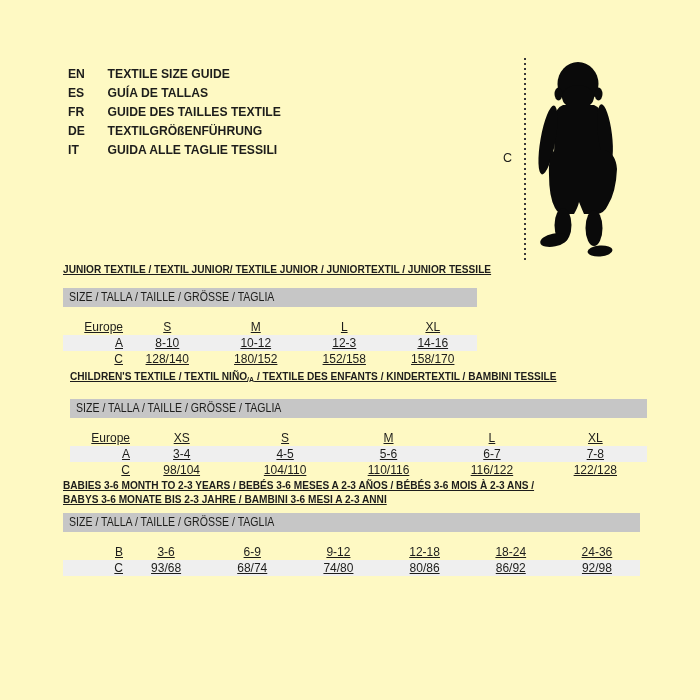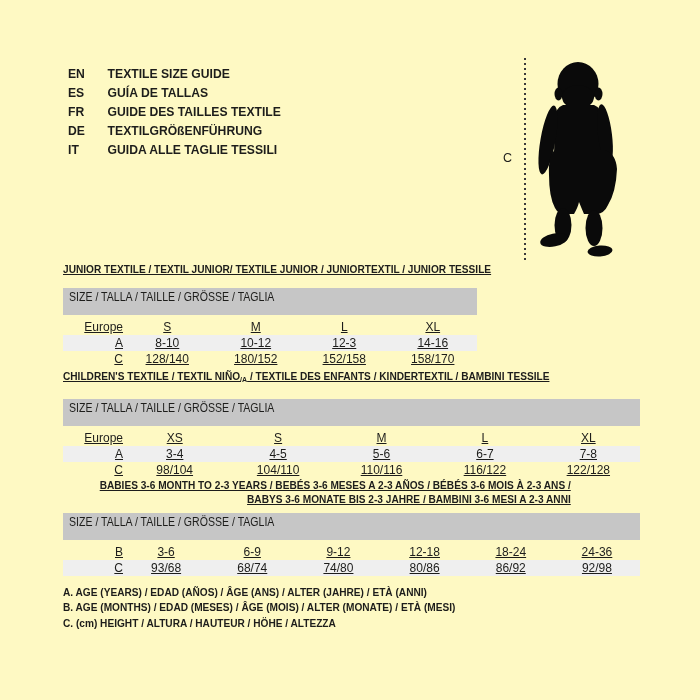--- a/index.html
+++ b/index.html
@@ -13,28 +13,28 @@
 
   
   .height-line{position:absolute;left:524px;top:58px;width:2px;height:202px;
     background:repeating-linear-gradient(to bottom,#3a3a3a 0 2px,transparent 2px 5px);}
   .height-label{position:absolute;left:503px;top:151px;font-size:12.5px;}
   .baby-svg{position:absolute;left:525px;top:55px;width:105px;height:210px;}
 
   
   .table-block{position:absolute;text-decoration:underline;}
   .tb1{left:63px;top:262px;width:414px;}
-  .tb2{left:63px;top:369px;width:577px;}
+  .tb2{left:70px;top:369px;width:577px;}
   .tb3{left:63px;top:478px;width:577px;}
   .table-title{font-weight:bold;font-size:11.5px;line-height:14px;white-space:nowrap;
     transform:scaleX(0.88);transform-origin:0 0;}
   .tb1 .table-title,.tb2 .table-title{margin-bottom:12px;}
-  .tb3 .title-wrap{margin-bottom:7px;text-align:right;}
+  .tb3 .title-wrap{margin-bottom:7px;}
   .subscript{font-size:8px;vertical-align:-2px;}
-  .thead{height:27px;line-height:19px;background:#c6c6c6;font-size:12px;padding-left:6px;margin-bottom:4px;overflow:hidden;}
+  .thead{height:19px;line-height:19px;background:#c6c6c6;font-size:12px;padding-left:6px;margin-bottom:12px;overflow:hidden;}
   .thead span{display:inline-block;transform:scaleX(0.88);transform-origin:0 0;white-space:nowrap;}
   .trow{display:flex;height:16px;line-height:16px;font-size:12px;}
   .trow.shaded{background:#efefef;}
   .tl{width:60px;padding-left:6px;box-sizing:border-box;text-align:right;}
   .tc{flex:1;text-align:center;}
 
   
   .footnotes{position:absolute;left:63px;top:585px;}
   .fn{font-weight:bold;font-size:11.5px;line-height:15.3px;white-space:nowrap;
     transform:scaleX(0.88);transform-origin:0 0;}
@@ -169,19 +169,14 @@
       <span class="tl">C</span>
       <span class="tc">93/68</span>
       <span class="tc">68/74</span>
       <span class="tc">74/80</span>
       <span class="tc">80/86</span>
       <span class="tc">86/92</span>
       <span class="tc">92/98</span>
     </div>
   </div>
 
-  <div class="footnotes">
-    <div class="fn">A. AGE (YEARS) / EDAD (AÑOS) / ÂGE (ANS) / ALTER (JAHRE) / ETÀ (ANNI)</div>
-    <div class="fn">B. AGE (MONTHS) / EDAD (MESES) / ÂGE (MOIS) / ALTER (MONATE) / ETÀ (MESI)</div>
-    <div class="fn">C. (cm) HEIGHT / ALTURA / HAUTEUR / HÖHE / ALTEZZA</div>
-  </div>
 
 </div>
 
 </body></html>

